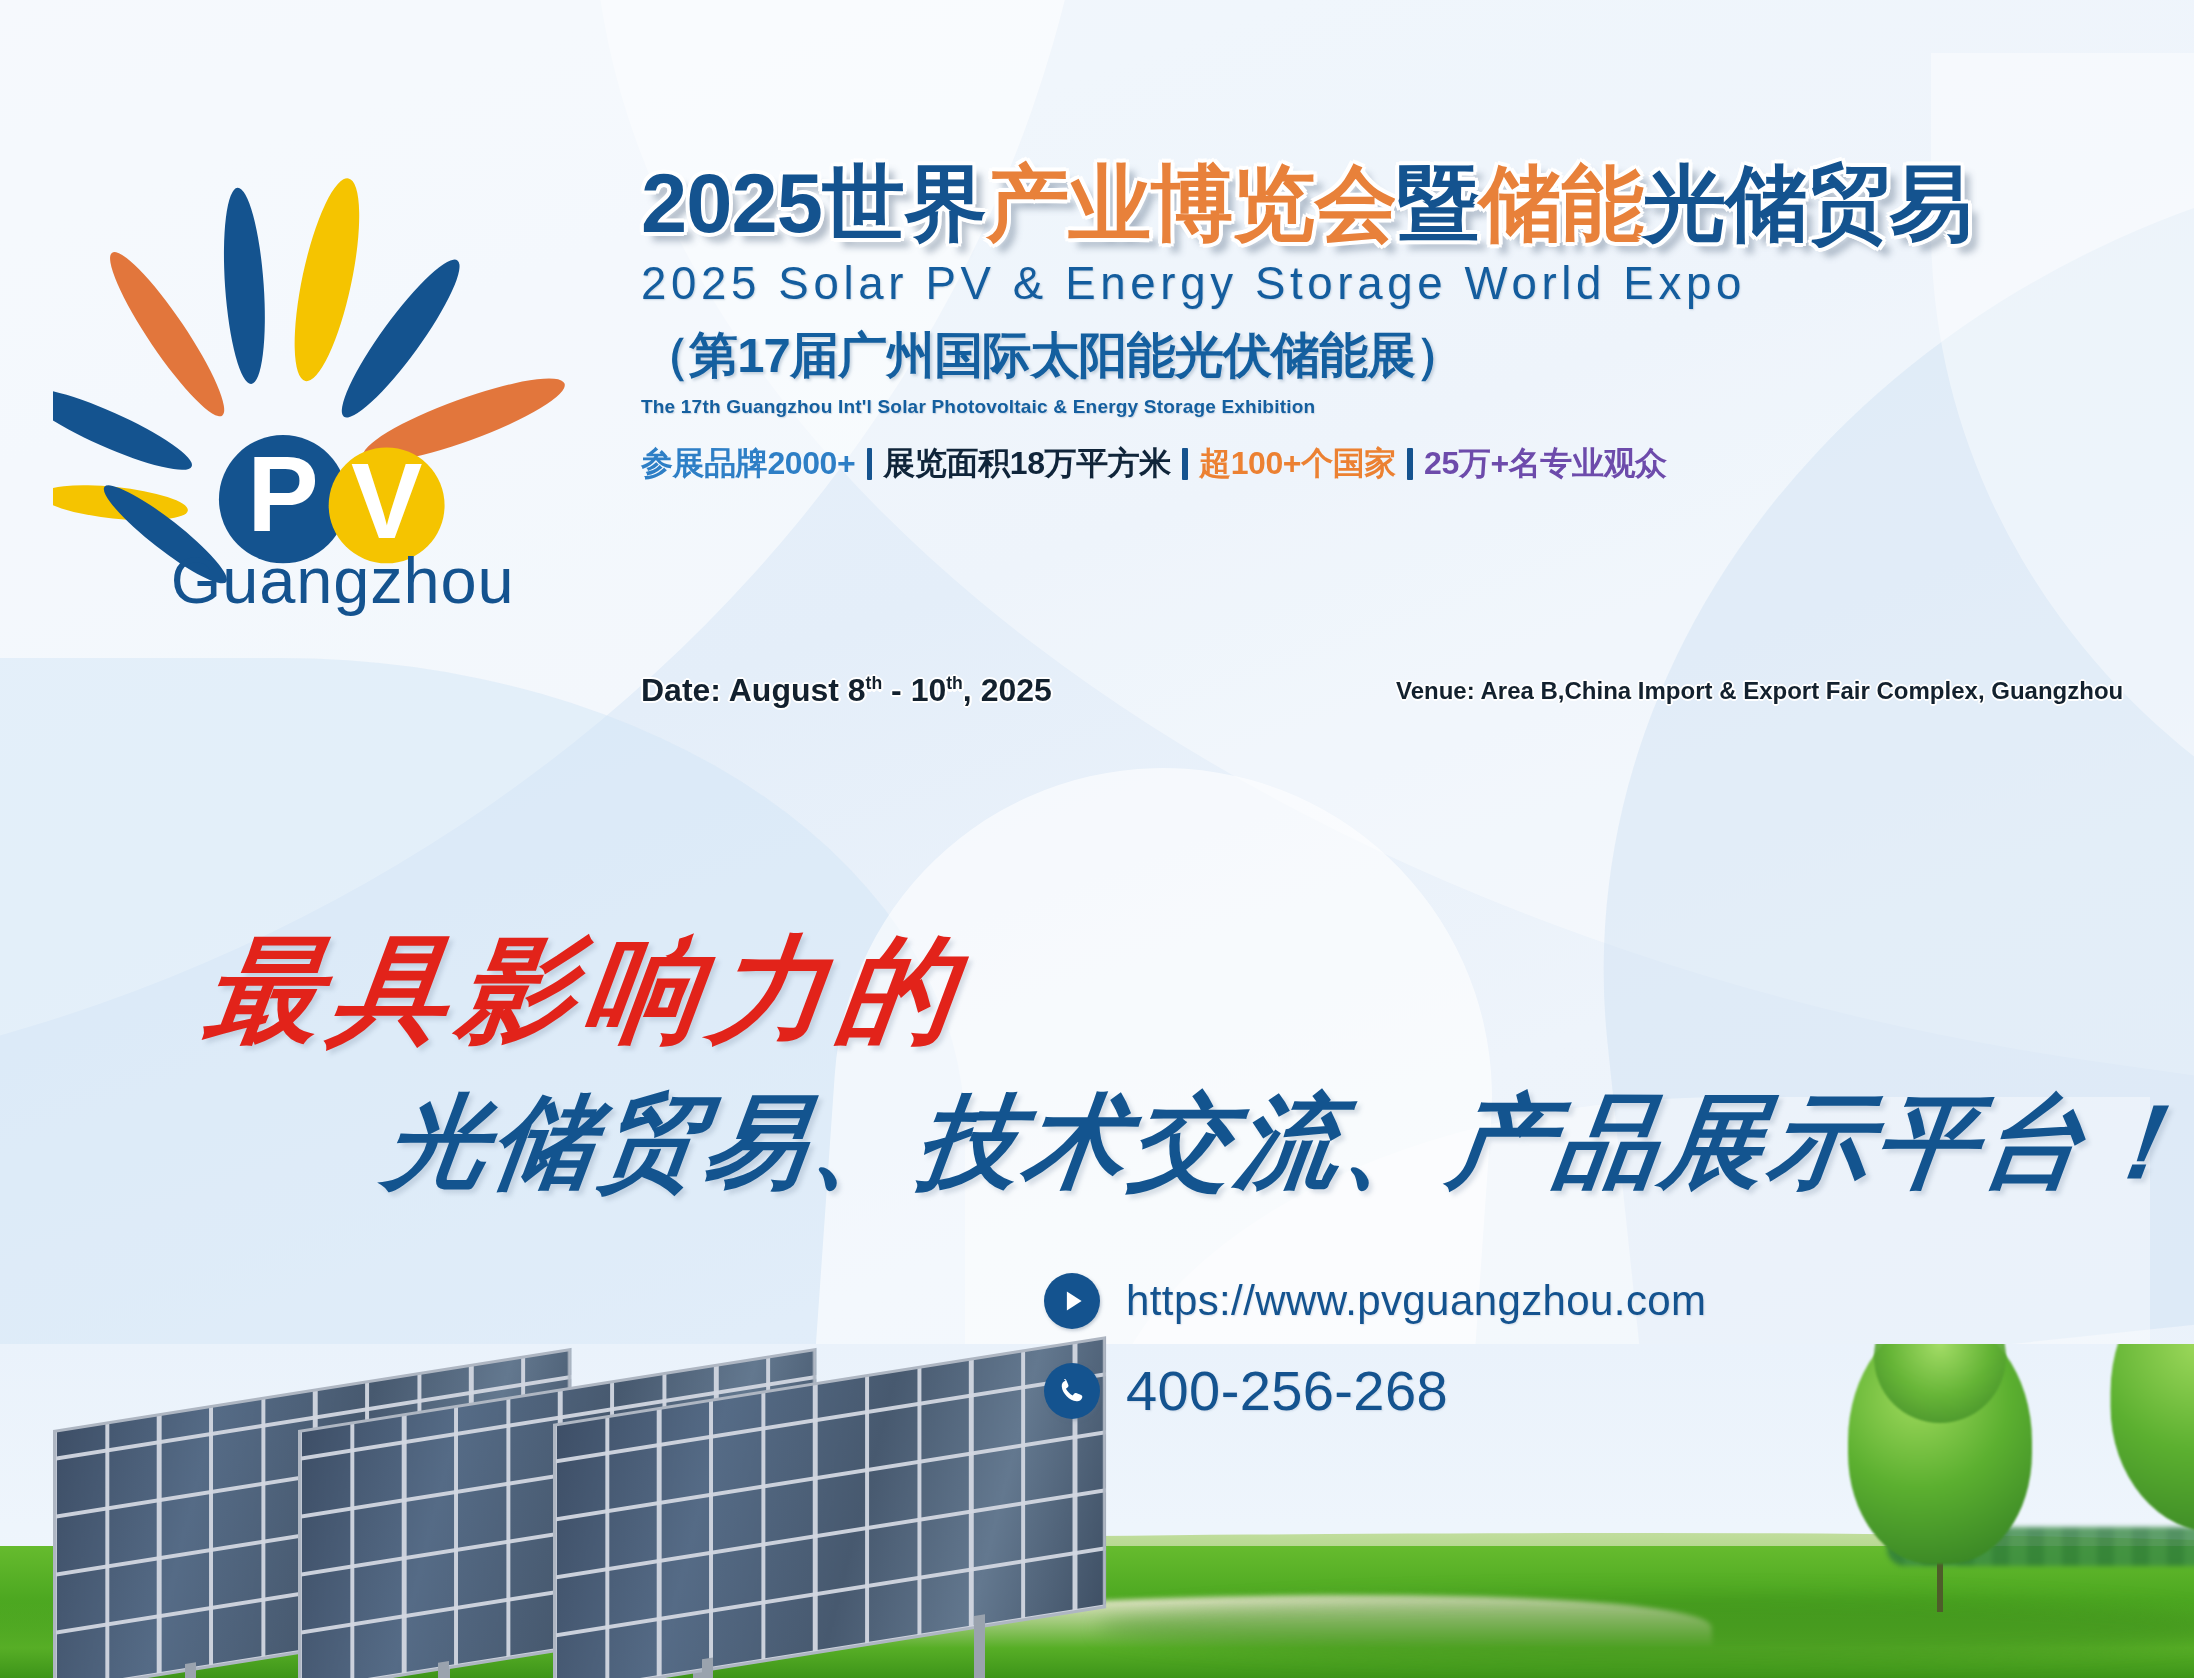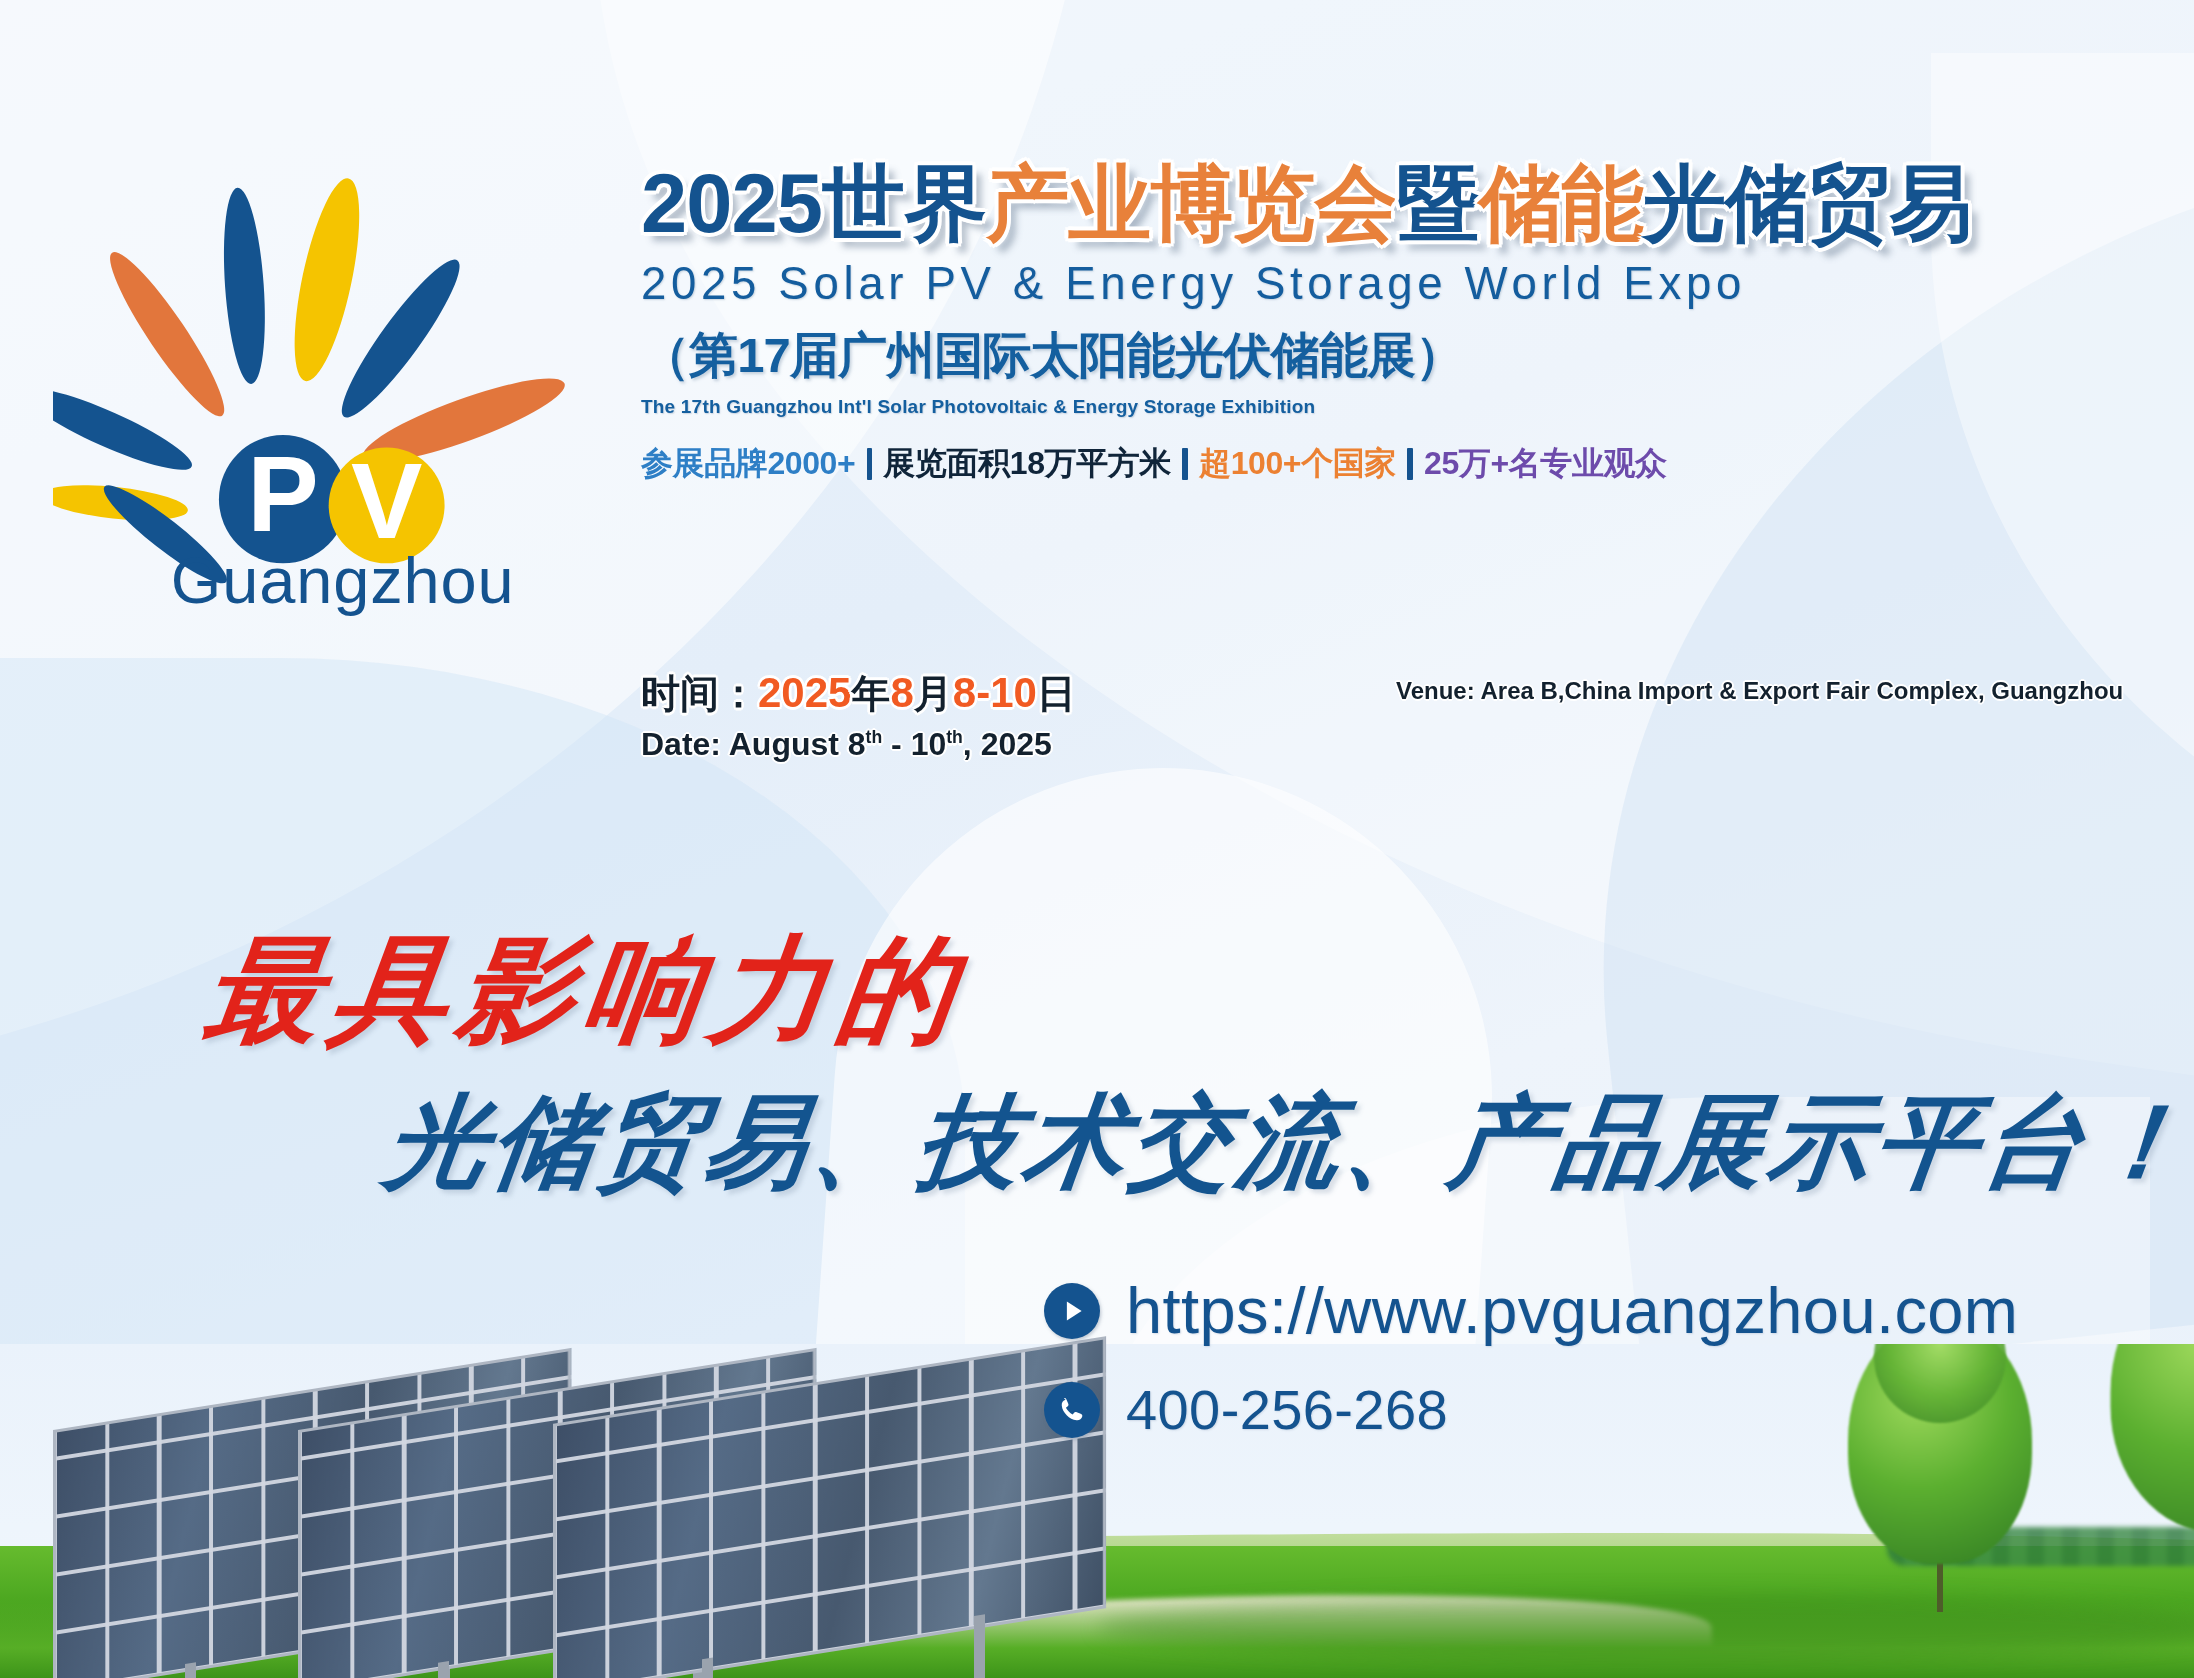--- a/index.html
+++ b/index.html
@@ -153,21 +153,21 @@
      letter-spacing:4.4px;white-space:nowrap;font-style:italic;
      transform:skewX(-7deg);text-shadow:4.4px 4.4px 4.4px rgba(120,140,165,.25);}
 
   
   .contact{position:absolute;left:1044px;top:1273px;}
   .crow{display:flex;align-items:center;margin-bottom:29px;}
   .cicon{width:56px;height:56px;border-radius:50%;background:#14538f;
      display:flex;align-items:center;justify-content:center;flex:0 0 auto;
      box-shadow:1.3px 1.8px 3.5px rgba(90,110,135,.35);}
   .cicon svg{width:32px;height:32px;}
-  .ctext{margin-left:26px;font-size:65px;color:#14538f;letter-spacing:0.4px;
+  .ctext{margin-left:26px;font-size:42px;color:#14538f;letter-spacing:0.4px;
      white-space:nowrap;text-shadow:0.9px 1.3px 1.8px rgba(140,160,185,.30);}
   .ctext.phone{font-size:56px;}
 </style>
 </head>
 <body>
 
 <div class="banner">
 
   <div class="bgshape sw1"></div>
   <div class="bgshape sw2"></div>
@@ -252,21 +252,20 @@
       <span class="s-dark">展览面积18万平方米</span>
       <span class="sep"></span>
       <span class="s-orange">超100+个国家</span>
       <span class="sep"></span>
       <span class="s-purple">25万+名专业观众</span>
     </div>
   </div>
 
   <div class="dv">
     <div class="col-date">
-      <div class="d-cn"><span>时间：</span><span class="big">2025</span><span>年</span><span class="big">8</span><span>月</span><span class="big">8-10</span><span>日</span></div>
       <div class="d-en"><span>Date: August 8</span><sup>th</sup><span> - 10</span><sup>th</sup><span>, 2025</span></div>
     </div>
     <div class="col-venue">
       <div class="v-en">Venue: Area B,China Import &amp; Export Fair Complex, Guangzhou</div>
     </div>
   </div>
 
   <div class="callig1">最具影响力的</div>
   <div class="callig2">光储贸易、技术交流、产品展示平台！</div>
 

